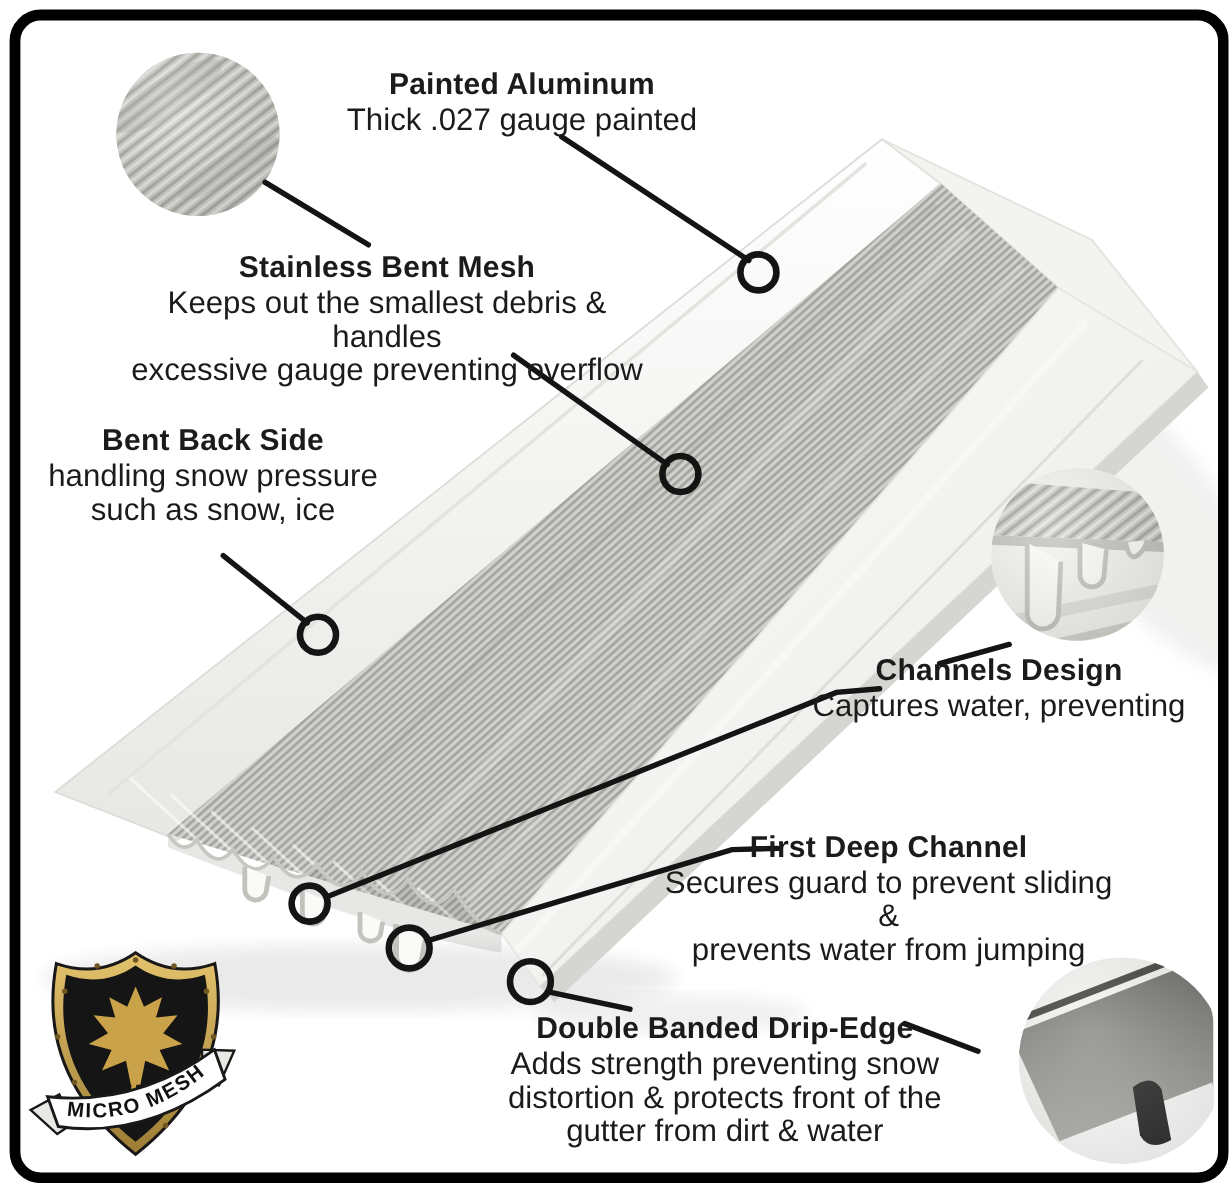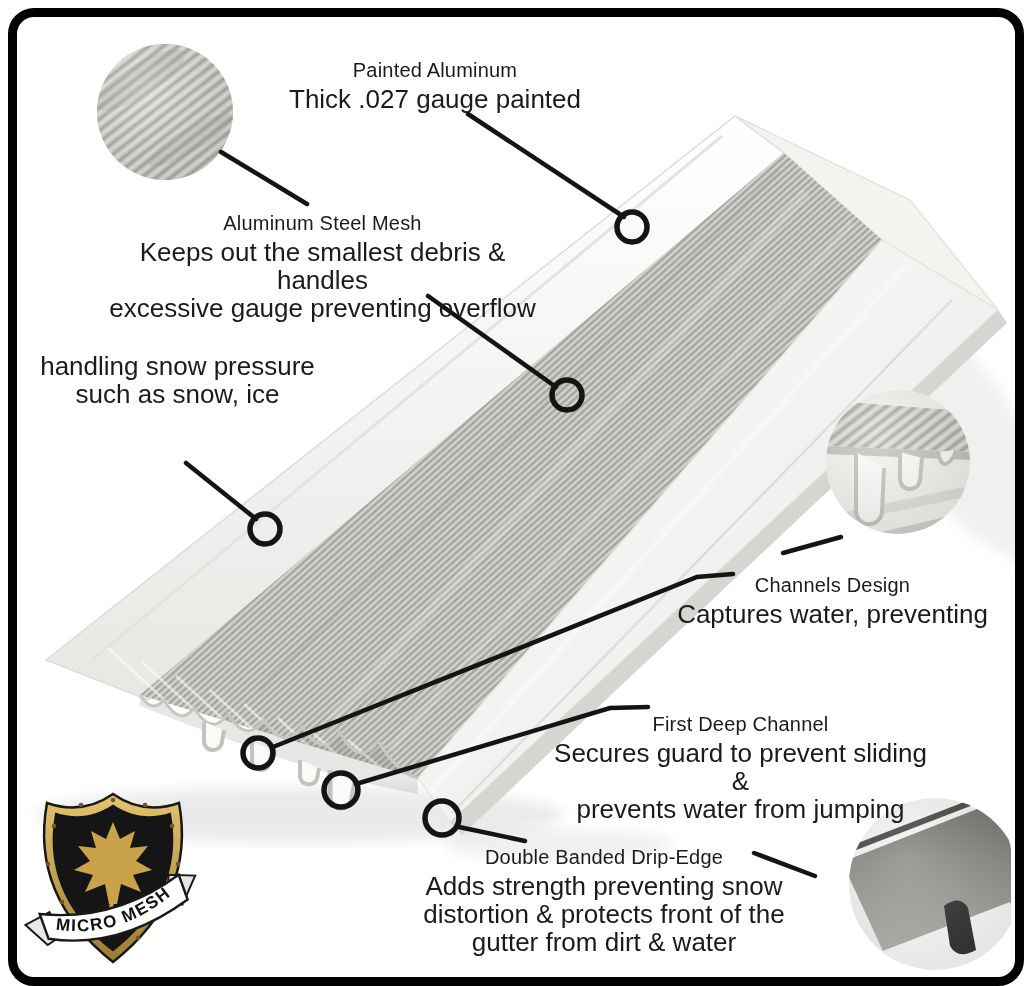--- a/index.html
+++ b/index.html
@@ -6,21 +6,21 @@
   .stage{
     position:relative;width:1024px;height:986px;background:#ffffff;overflow:hidden;
     font-family:"Liberation Sans", sans-serif;color:#1b1b1b;
   }
   .scene{position:absolute;left:0;top:0;width:1024px;height:986px;}
   .frame{
     position:absolute;left:8px;top:8px;width:998px;height:960px;
     border:9px solid #000;border-radius:26px;pointer-events:none;
   }
   .callout{position:absolute;text-align:center;}
-  .c-title{font-size:20px;font-weight:400;line-height:30px;letter-spacing:.2px;}
+  .c-title{font-size:25px;font-weight:700;line-height:30px;letter-spacing:.2px;}
   .c-line{font-size:26px;line-height:28px;}
 </style>
 </head>
 <body>
 
 <div class="stage">
 
   <svg class="scene" viewBox="0 0 1024 986">
     <defs>
       <pattern id="pw1" width="5" height="5" patternUnits="userSpaceOnUse" patternTransform="rotate(-42)">
@@ -209,36 +209,37 @@
       </g>
     </g>
   </svg>
 
   <div class="callout" style="left:245px;top:55px;width:380px;">
     <div class="c-title">Painted Aluminum</div>
     <div class="c-line">Thick .027 gauge painted</div>
   </div>
 
   <div class="callout" style="left:95px;top:208px;width:455px;">
-    <div class="c-title">Aluminum Steel Mesh</div>
+    <div class="c-title">Stainless Bent Mesh</div>
     <div class="c-line">Keeps out the smallest debris &amp; handles</div>
     <div class="c-line">excessive gauge preventing overflow</div>
   </div>
 
   <div class="callout" style="left:10px;top:352px;width:335px;">
+    <div class="c-title">Bent Back Side</div>
     <div class="c-line">handling snow pressure</div>
     <div class="c-line">such as snow, ice</div>
   </div>
 
-  <div class="callout" style="left:655px;top:570px;width:355px;">
+  <div class="callout" style="left:655px;top:544px;width:355px;">
     <div class="c-title">Channels Design</div>
     <div class="c-line">Captures water, preventing</div>
   </div>
 
-  <div class="callout" style="left:548px;top:709px;width:385px;">
+  <div class="callout" style="left:548px;top:691px;width:385px;">
     <div class="c-title">First Deep Channel</div>
     <div class="c-line">Secures guard to prevent sliding &amp;</div>
     <div class="c-line">prevents water from jumping</div>
   </div>
 
   <div class="callout" style="left:408px;top:842px;width:392px;">
     <div class="c-title">Double Banded Drip-Edge</div>
     <div class="c-line">Adds strength preventing snow</div>
     <div class="c-line">distortion &amp; protects front of the</div>
     <div class="c-line">gutter from dirt &amp; water</div>

